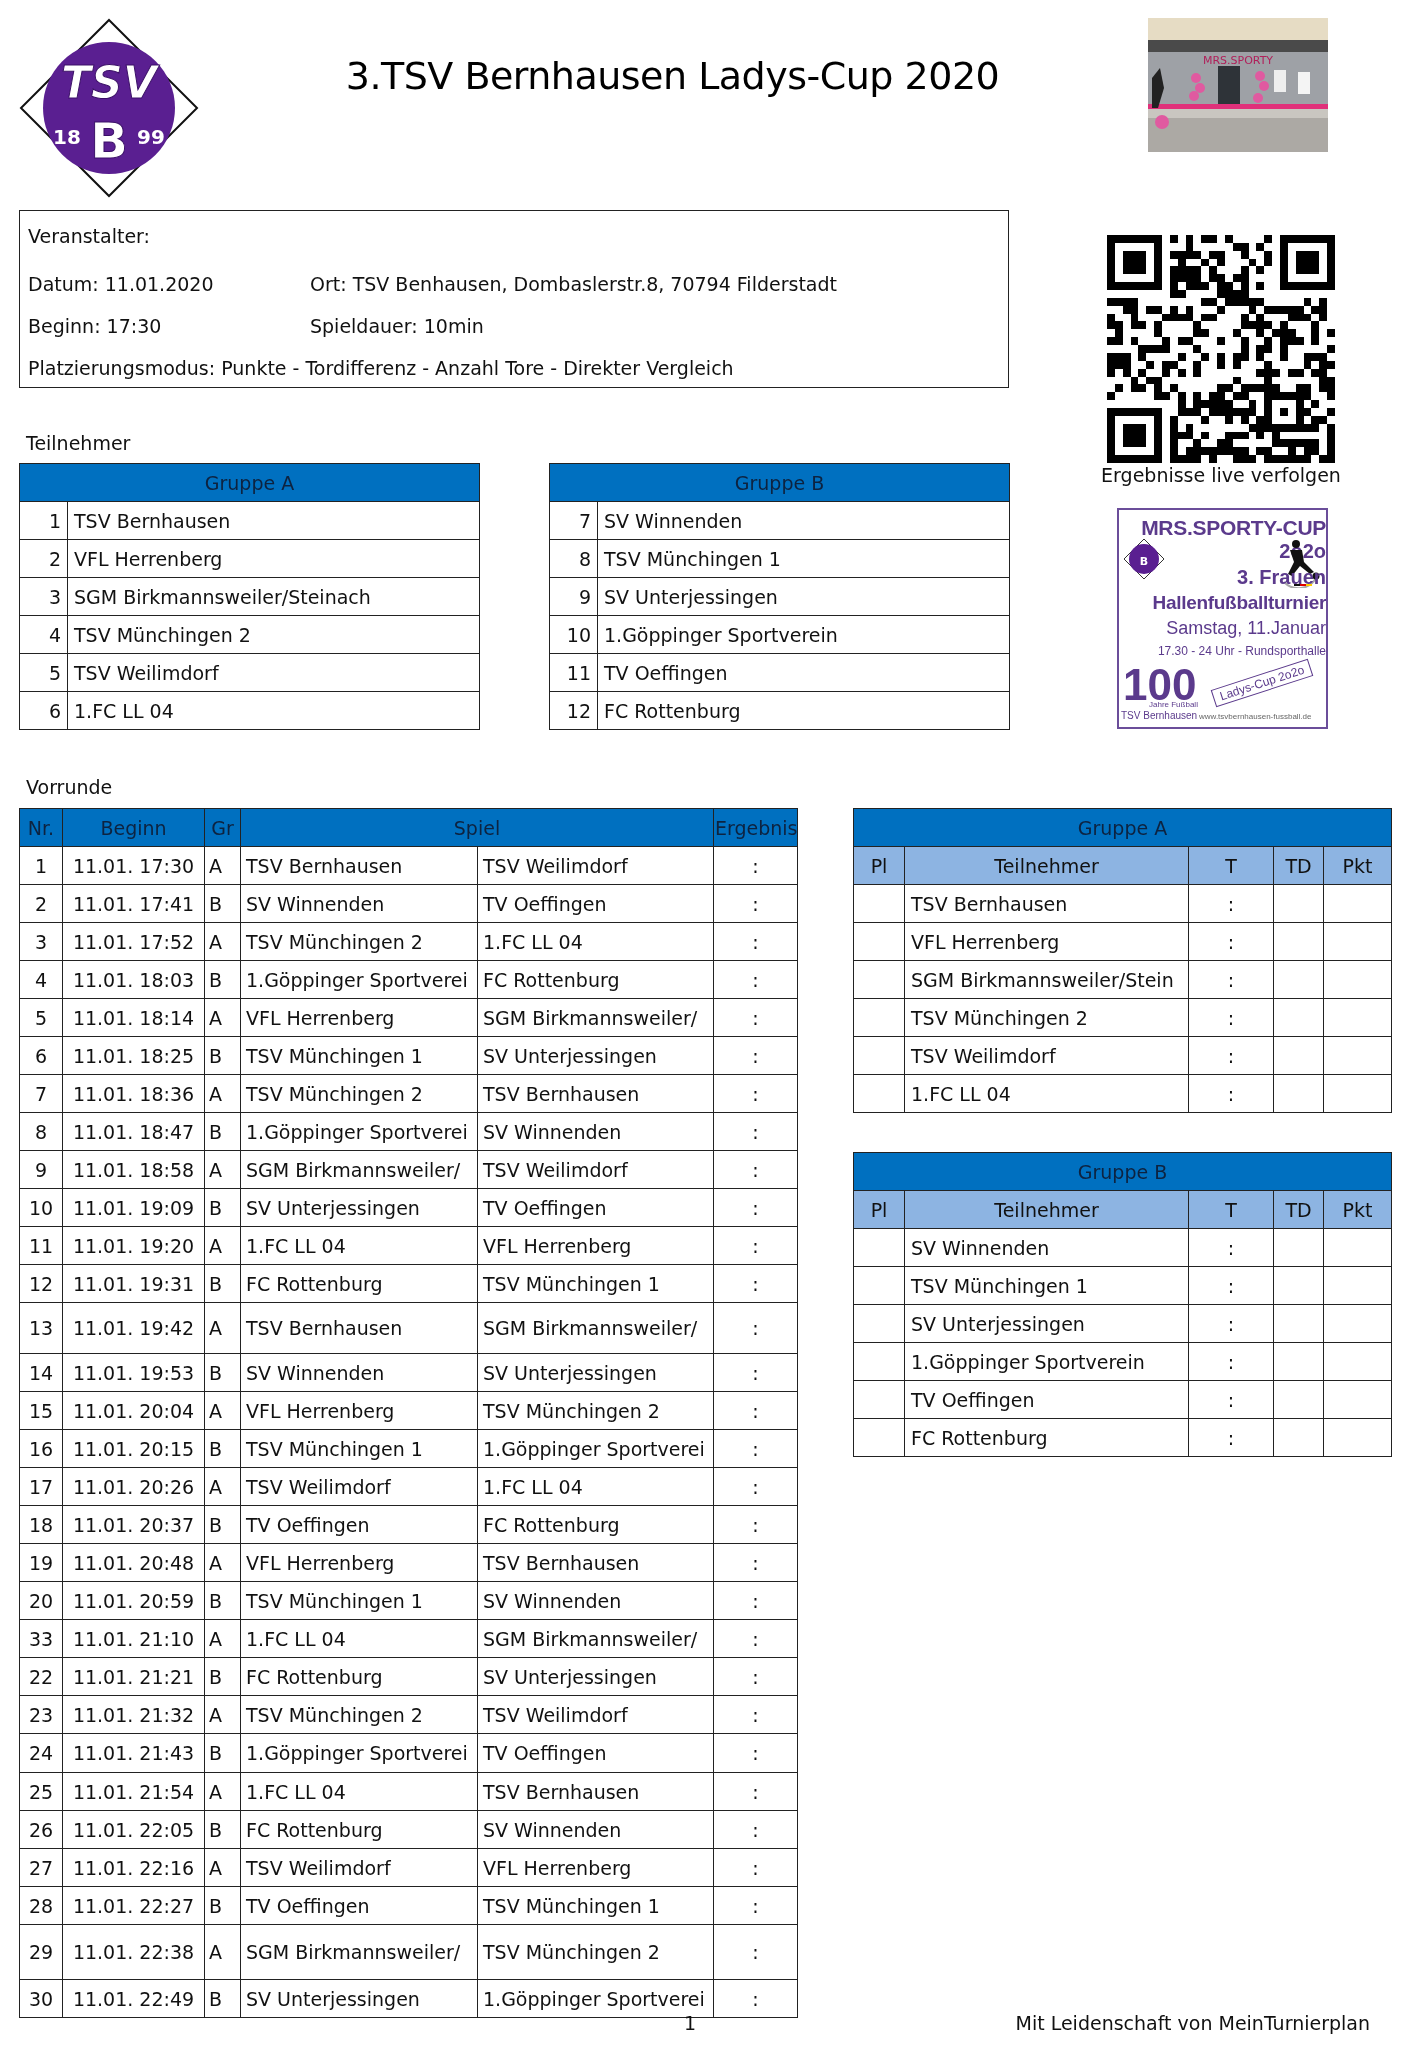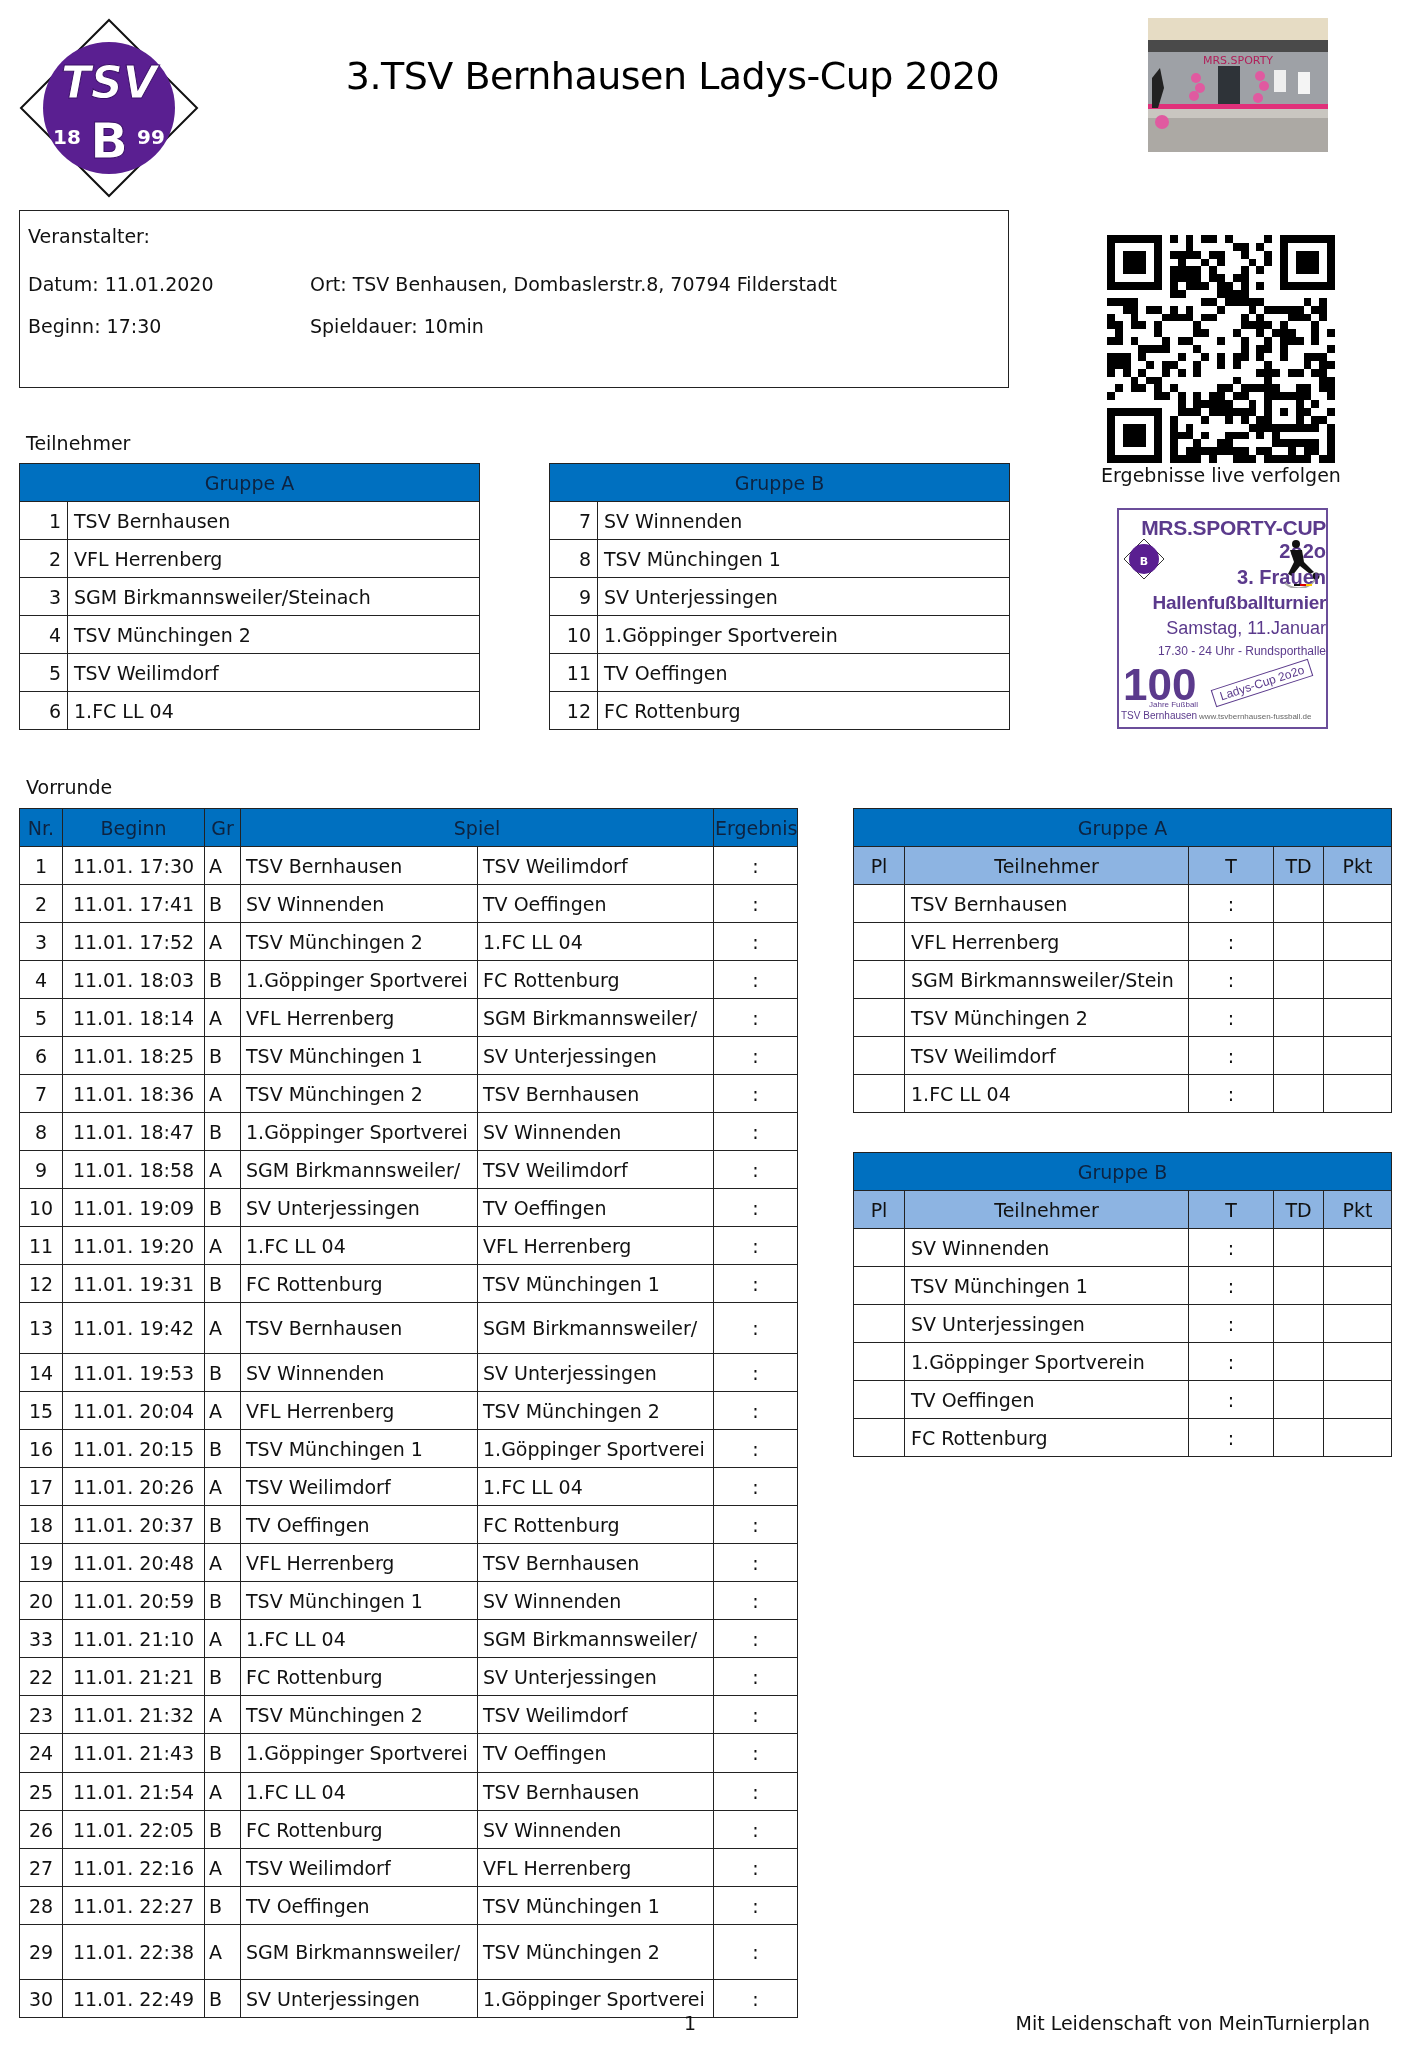--- a/index.html
+++ b/index.html
@@ -97,20 +97,21 @@
     <rect x="150" y="54" width="12" height="22" fill="#f4f4f4"></rect>
   </svg>
 </div>
 
 <div id="info" class="abs">
   <div class="info-line" style="top:14px">Veranstalter:</div>
   <div class="info-line" style="top:62px">Datum: 11.01.2020</div>
   <div class="info-col2" style="top:62px">Ort: TSV Benhausen, Dombaslerstr.8, 70794 Filderstadt</div>
   <div class="info-line" style="top:104px">Beginn: 17:30</div>
   <div class="info-col2" style="top:104px">Spieldauer: 10min</div>
+  <div class="info-line" style="top:146px">Platzierungsmodus: Punkte - Tordifferenz - Anzahl Tore - Direkter Vergleich</div>
 </div>
 
 <div id="qr" class="abs">
   <svg id="qr-svg" width="228" height="228" viewBox="0 0 29 29" shape-rendering="crispEdges">
       <rect x="8" y="0" width="1" height="1" fill="#000"></rect>
       <rect x="10" y="0" width="1" height="1" fill="#000"></rect>
       <rect x="12" y="0" width="1" height="1" fill="#000"></rect>
       <rect x="13" y="0" width="1" height="1" fill="#000"></rect>
       <rect x="15" y="0" width="1" height="1" fill="#000"></rect>
       <rect x="20" y="0" width="1" height="1" fill="#000"></rect>

